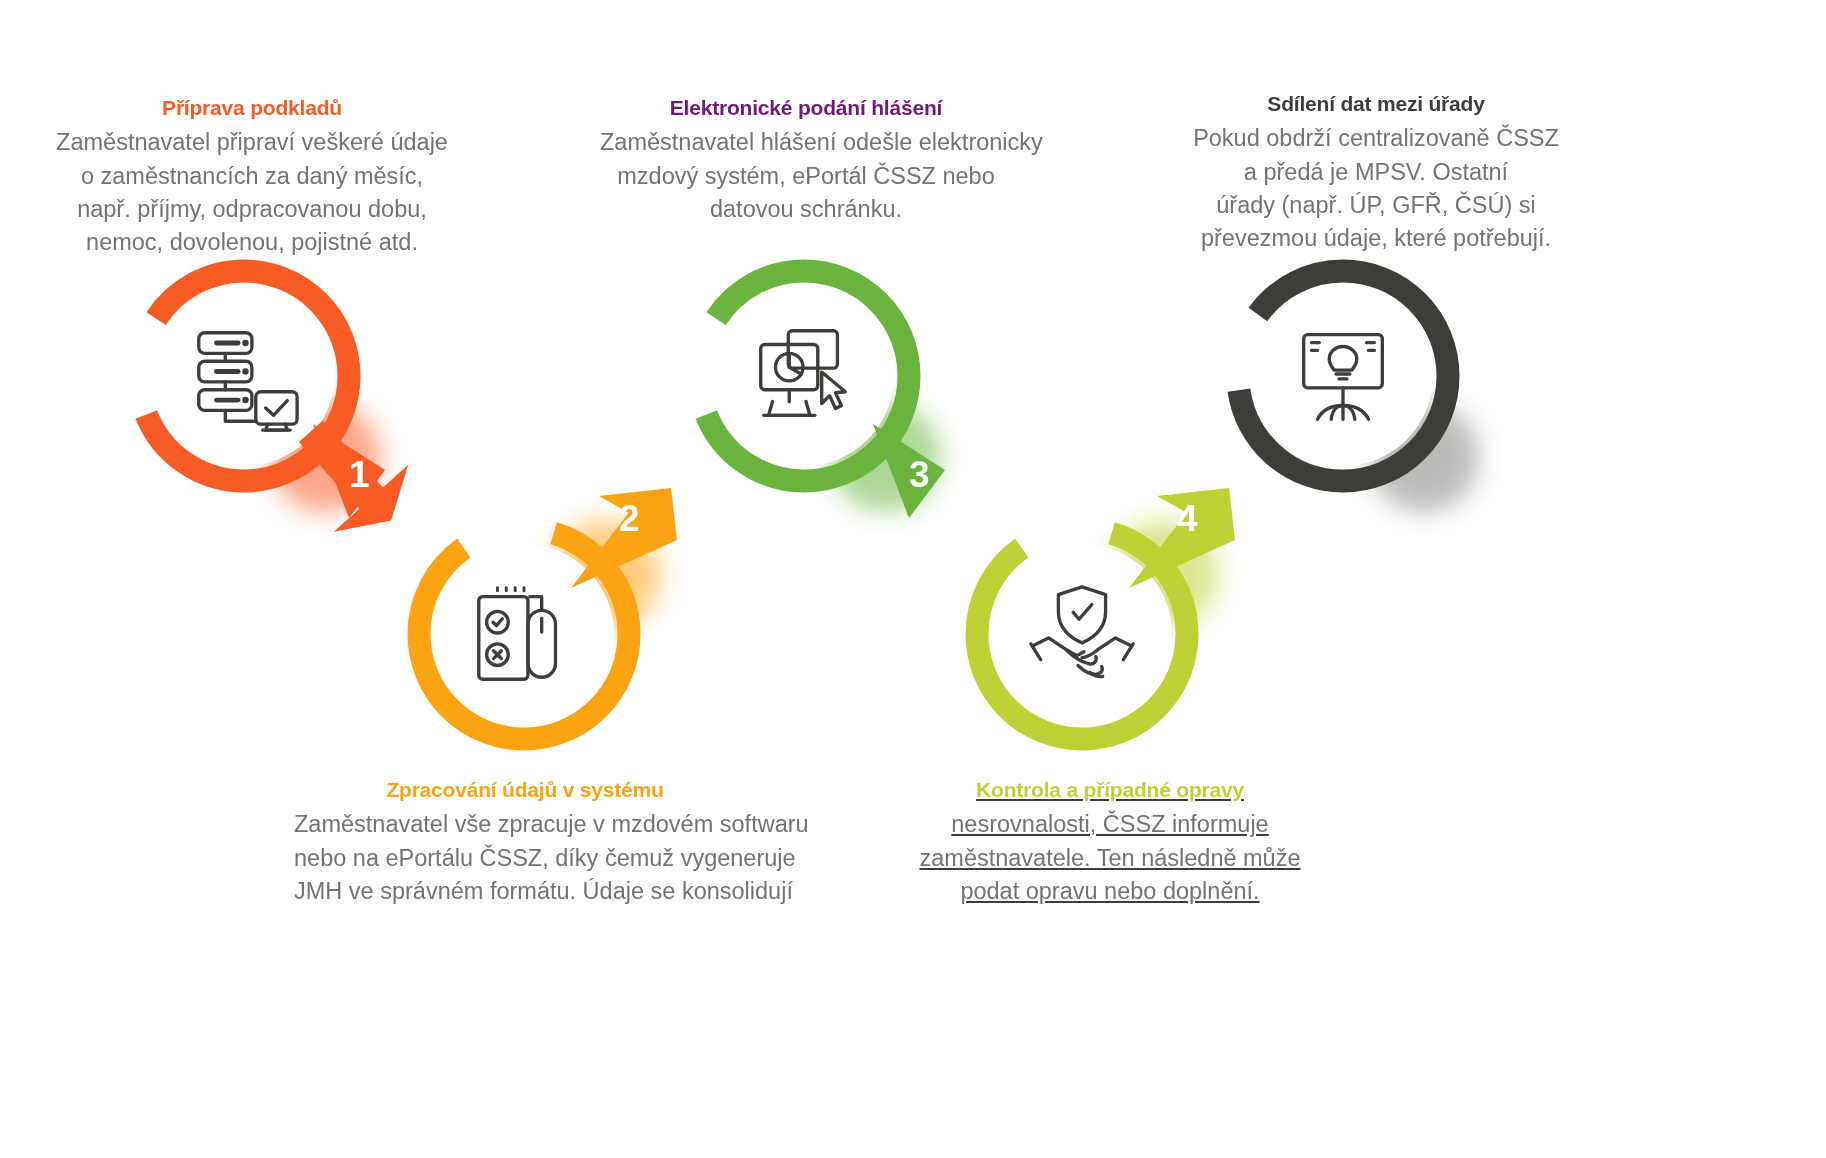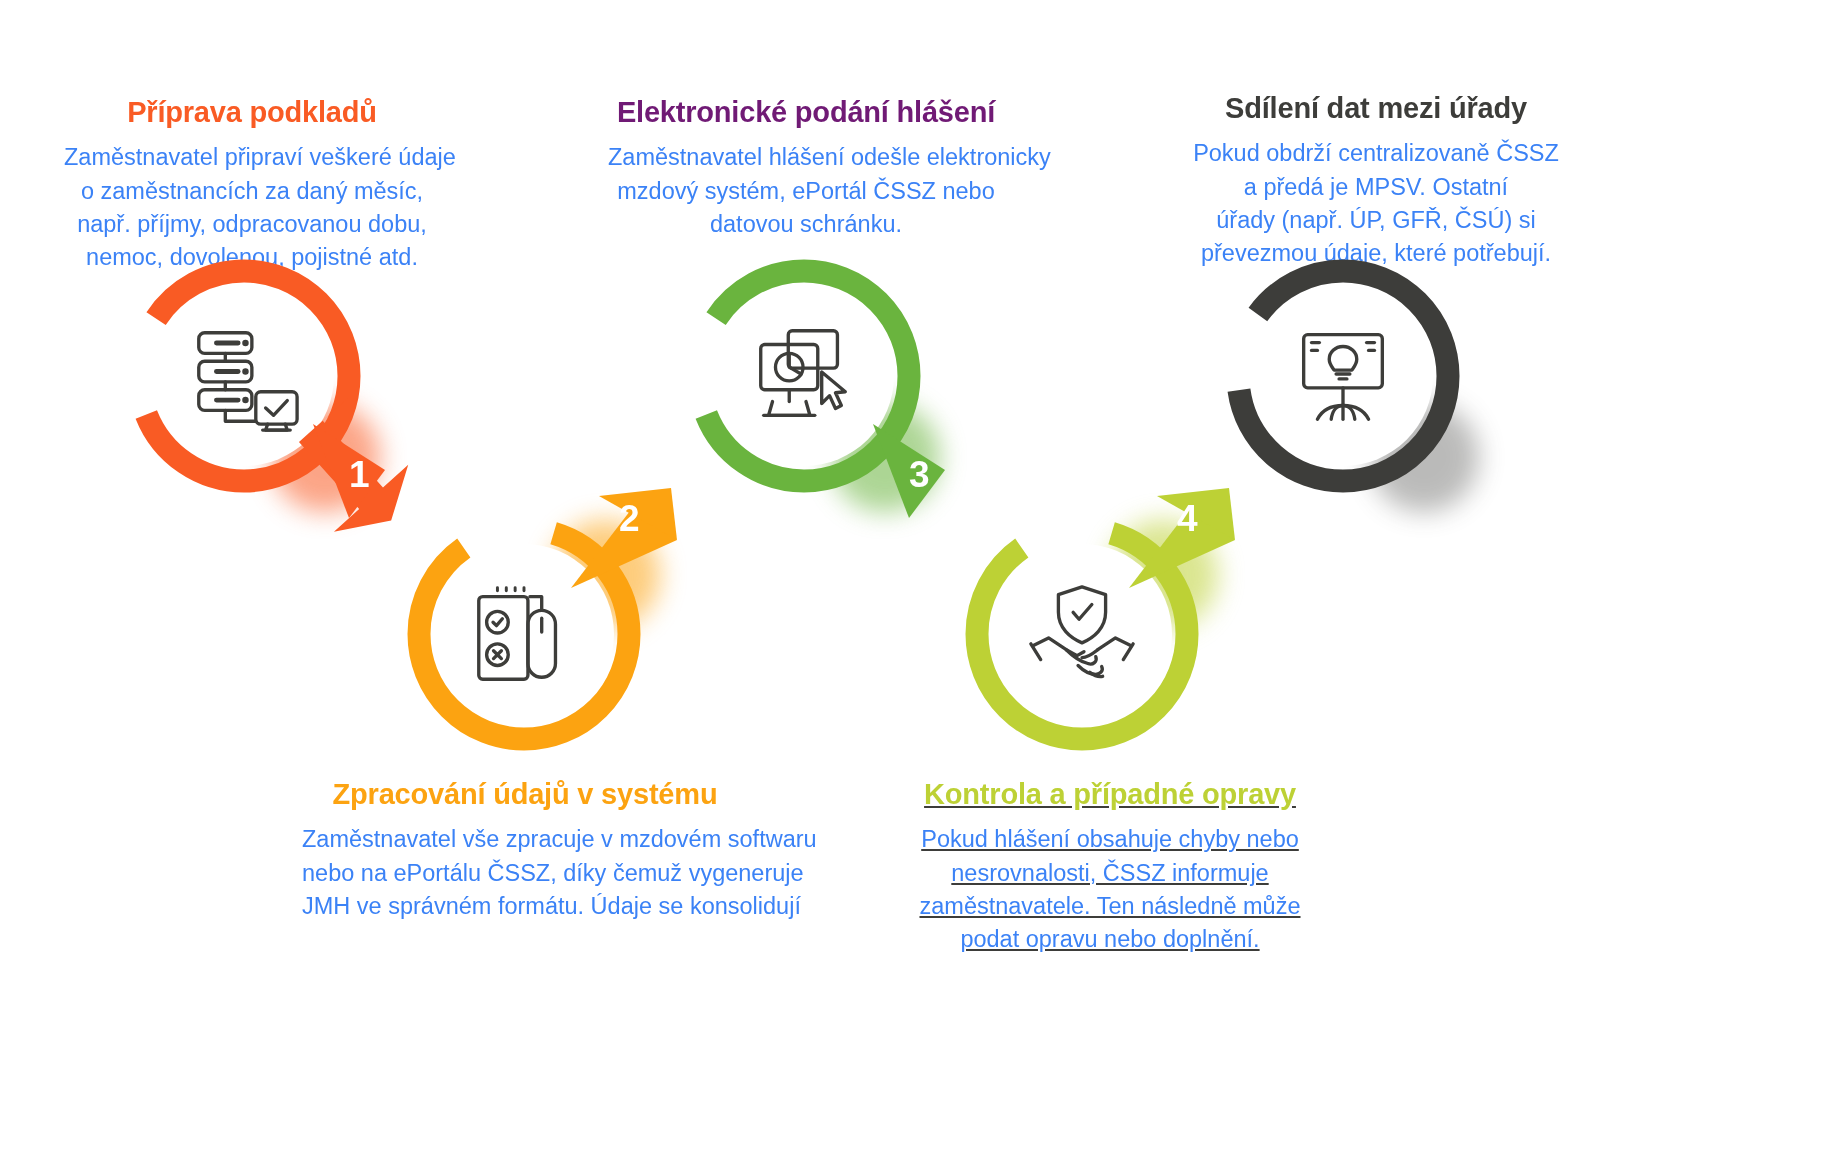--- a/index.html
+++ b/index.html
@@ -6,25 +6,25 @@
   body{
     width:1826px;height:1158px;background:#ffffff;
     font-family:"Liberation Sans","DejaVu Sans",sans-serif;
     color:#3d3d3a;overflow:hidden;position:relative;
   }
   .stage{position:absolute;inset:0;}
 
   
   .block{position:absolute;text-align:center;}
   .block h3{
-    margin:0 0 6px 0;font-size:29px;font-weight:bold;letter-spacing:-0.2px;
+    margin:0 0 6px 0;font-size:21px;font-weight:bold;letter-spacing:-0.2px;
     line-height:1.15;
   }
   .block p{
-    margin:12px;font-size:23.5px;line-height:1.42;color:#3b82f6;font-weight:400;
+    margin:4px;font-size:23.5px;line-height:1.42;color:#737373;font-weight:400;
   }
   .block p span{display:block;white-space:nowrap;}
 
   
   .node{position:absolute;width:248px;height:248px;}
   .ring{
     position:absolute;inset:0;border-radius:50%;
   }
   .ring svg{display:block;width:248px;height:248px;overflow:visible;}
   .glow{
@@ -108,21 +108,20 @@
     <p>
       <span>Zaměstnavatel vše zpracuje v mzdovém softwaru</span>
       <span>nebo na ePortálu ČSSZ, díky čemuž vygeneruje</span>
       <span>JMH ve správném formátu. Údaje se konsolidují</span>
     </p>
   </div>
 
   <div class="block" id="txt4">
     <h3 style="color: rgb(189, 209, 53);">Kontrola a případné opravy</h3>
     <p>
-      <span>Pokud hlášení obsahuje chyby nebo</span>
       <span>nesrovnalosti, ČSSZ informuje</span>
       <span>zaměstnavatele. Ten následně může</span>
       <span>podat opravu nebo doplnění.</span>
     </p>
   </div>
 
   <div class="node" id="node1">
     <div class="glow" style="left:150px;top:150px;width:110px;height:110px;background:#f95b24;"></div>
     <div class="ring">
       <svg viewBox="0 0 248 248">

